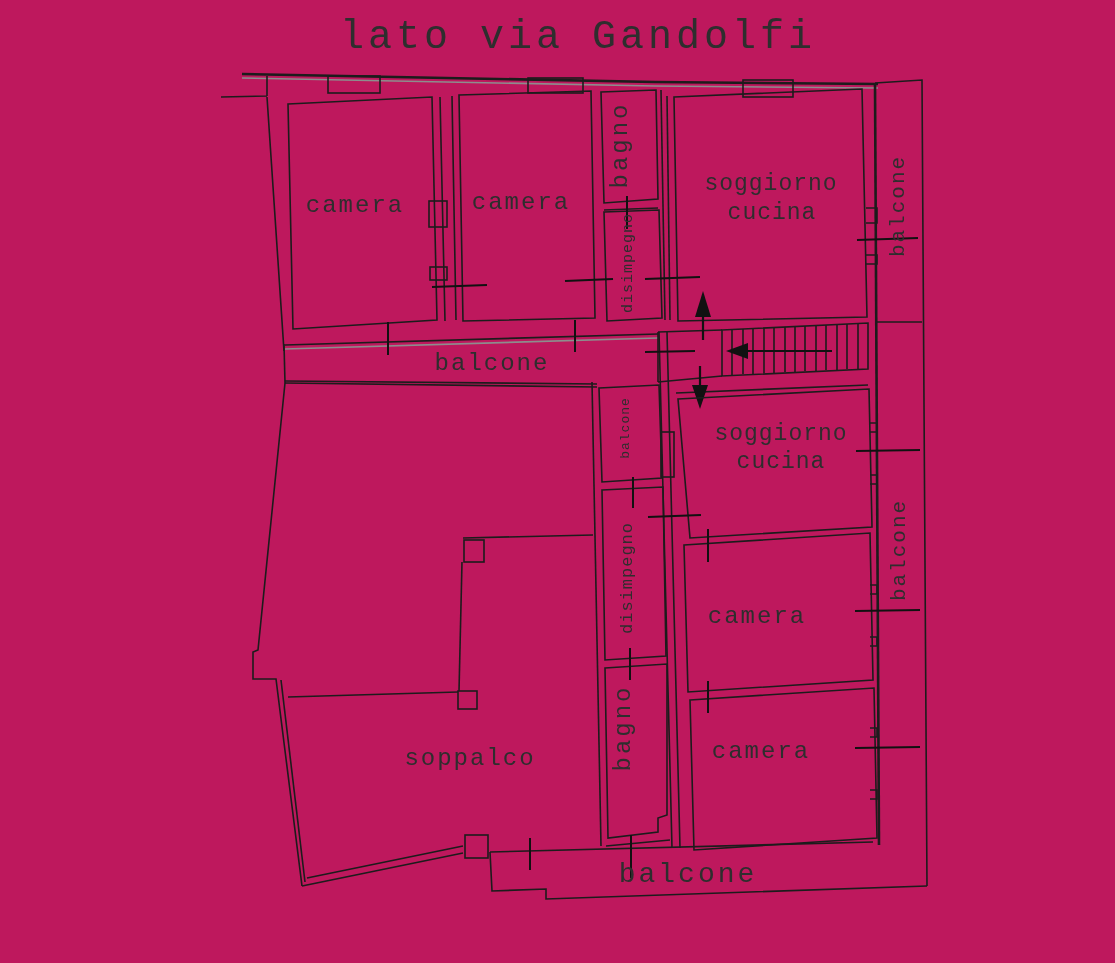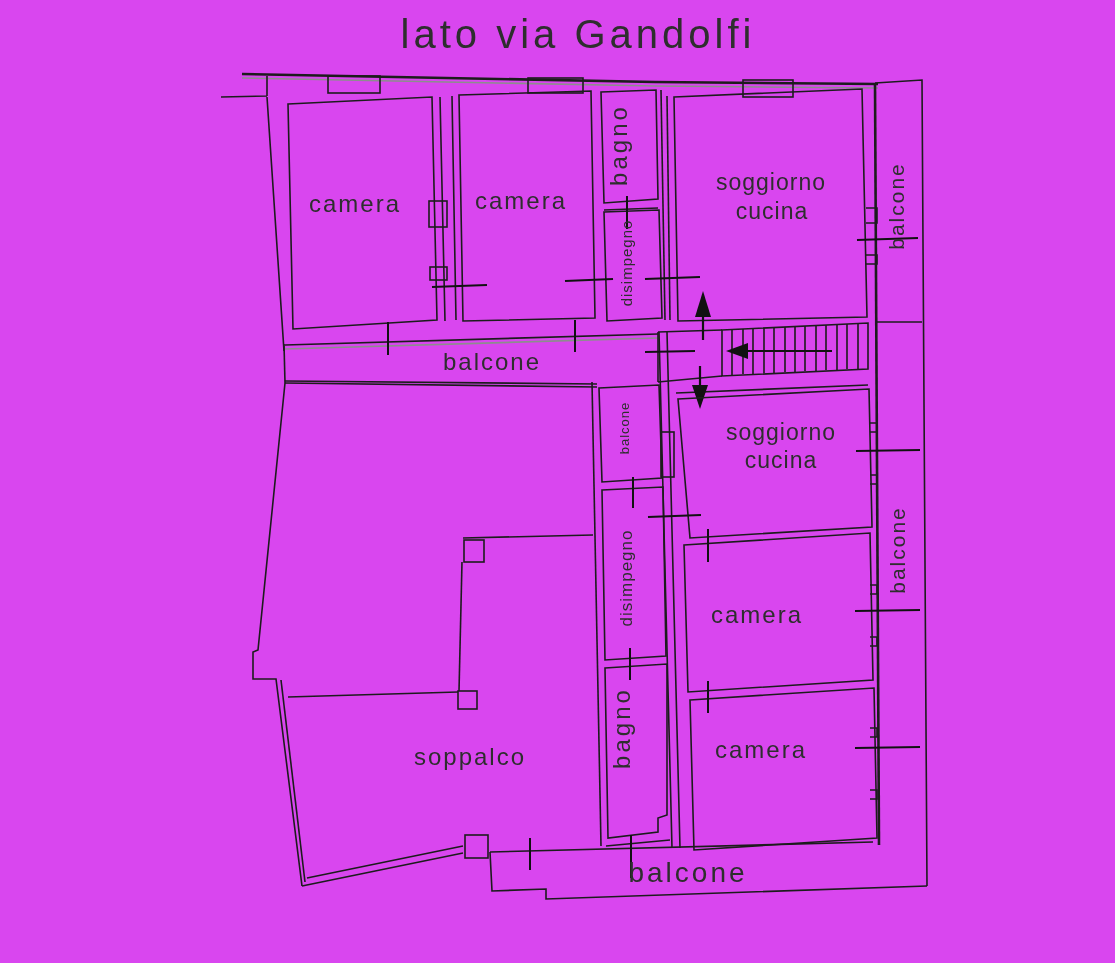--- a/index.html
+++ b/index.html
@@ -1,17 +1,17 @@
 <!DOCTYPE html>
 <html><head>
 <meta charset="utf-8">
 <style>
   html,body{margin:0;padding:0;background:#ffffff;}
-  .page{position:relative;width:1115px;height:963px;background:#d946ef;overflow:hidden;
-        font-family:Liberation Sans, sans-serif;}
+  .page{position:relative;width:1115px;height:963px;background:#be185d;overflow:hidden;
+        font-family:Liberation Mono, monospace;}
   svg{position:absolute;left:0;top:0;}
   .wall{stroke:#1c1c1c;stroke-width:1.6;fill:none;}
   .wall-heavy{stroke:#1c1c1c;stroke-width:2.6;fill:none;}
   .wall-gray{stroke:#8d8d8d;stroke-width:1.6;fill:none;}
   .tick{stroke:#111;stroke-width:2;fill:none;}
   .arrow{stroke:#111;stroke-width:2.2;fill:none;}
   .arrow-head{fill:#111;stroke:none;}
   .lbl{fill:#2e2e2e;}
   .lbl-title{font-size:40px;letter-spacing:4px;}
   .lbl-room{font-size:24px;letter-spacing:2px;}

